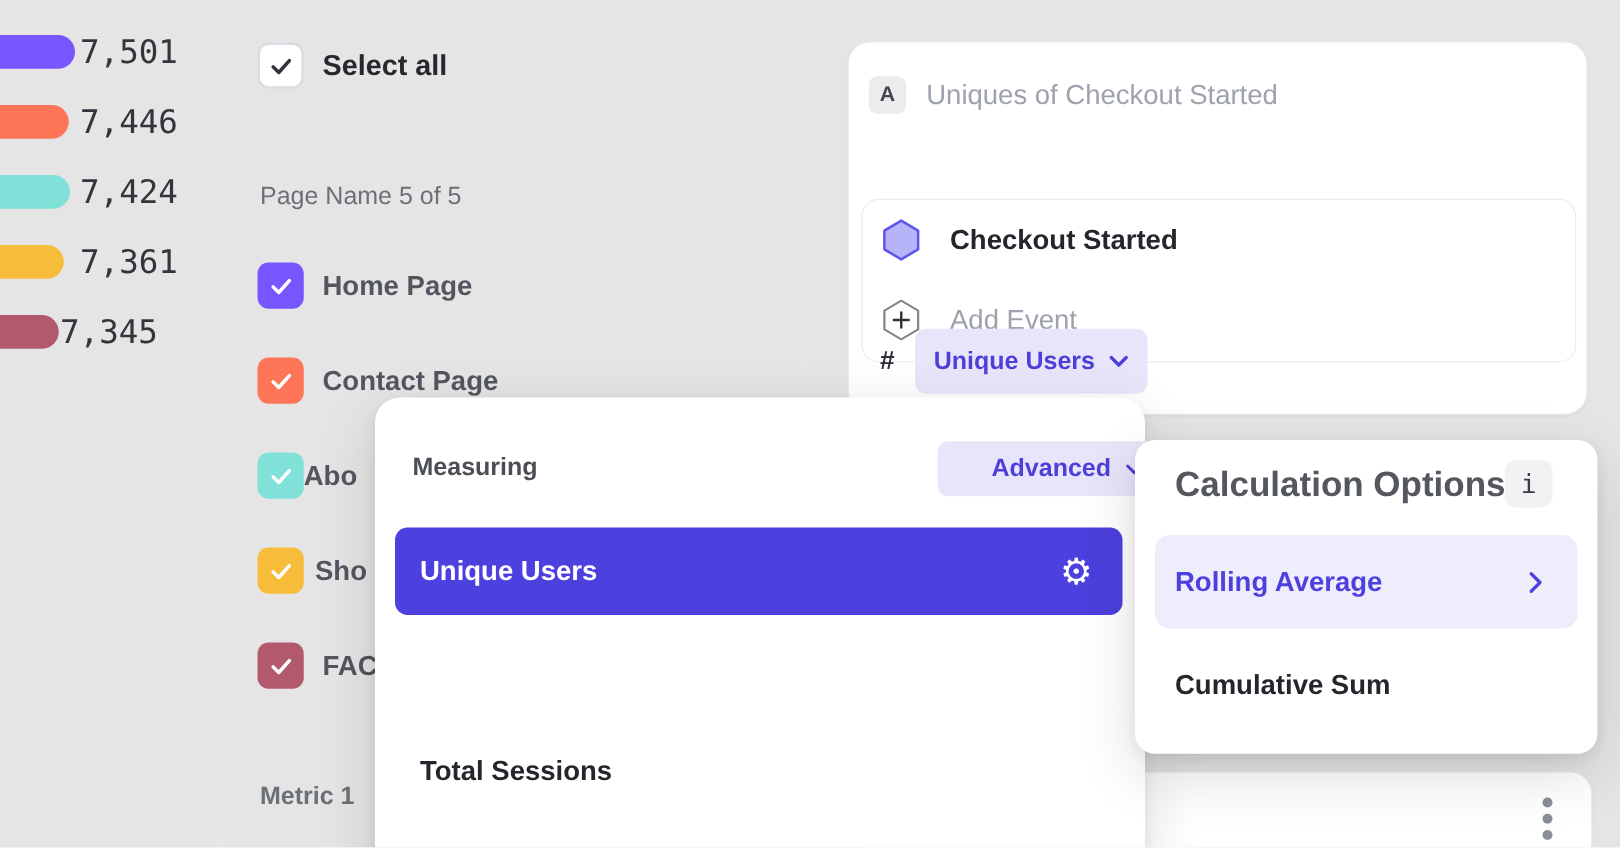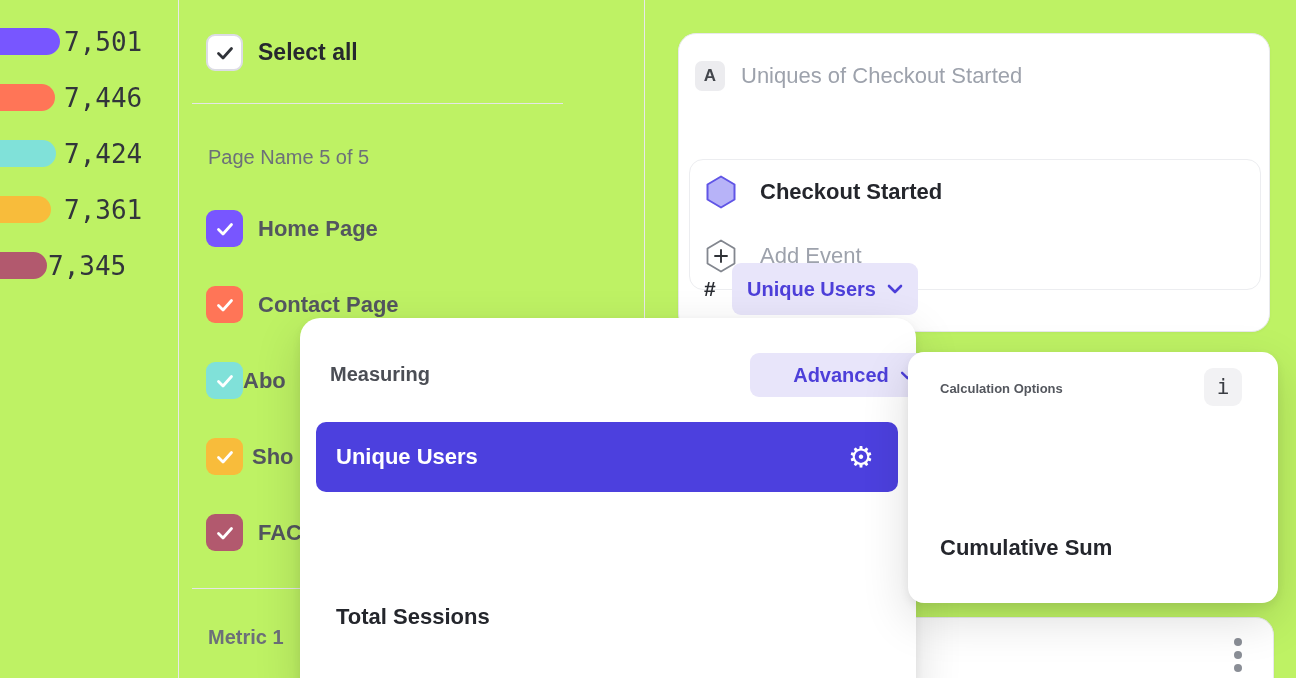--- a/index.html
+++ b/index.html
@@ -1,16 +1,16 @@
 <!DOCTYPE html>
 <html><head>
 <meta charset="utf-8">
 <style>
   html,body{margin:0;padding:0;background:#ffffff;}
-  .stage{position:relative;width:1296px;height:678px;background:#bef264;overflow:hidden;
+  .stage{position:relative;width:1296px;height:678px;background:#e5e5e5;overflow:hidden;
          font-family:"Liberation Sans",sans-serif;color:#26282E;}
   .abs{position:absolute;}
   
   .bar{height:27px;border-radius:14px;}
   .legend-val{font-family:"DejaVu Sans Mono",monospace;font-size:26px;color:#32353B;
               height:27px;line-height:28px;}
   
   .vline{width:1px;background:#E8E8EB;}
   .hline{height:1px;background:#E5E5E8;}
   
@@ -178,22 +178,28 @@
       <span>Unique Users</span>
       <span class="gear">⚙</span>
     </div>
 
     <div class="abs menu-item" style="left:36px;top:279px;height:40px;">
       <span>Total Sessions</span>
     </div>
   </div>
 
   <div class="abs popup" style="left:908px;top:352px;width:370px;height:251px;border-radius:16px;z-index:6;">
-    <div class="abs" style="left:32px;top:21px;height:30px;display:flex;align-items:center;font-size:13px;font-weight:600;color:#54575E;">Calculation Options</div>
+    <div class="abs" style="left:32px;top:21px;height:30px;display:flex;align-items:center;font-size:28px;font-weight:600;color:#54575E;">Calculation Options</div>
     <div class="abs info-btn" style="left:296px;top:16px;width:38px;height:38px;">i</div>
 
+    <div class="abs hl-row" style="left:16px;top:76px;width:338px;height:75px;padding:0 28px 0 16px;box-sizing:border-box;">
+      <span>Rolling Average</span>
+      <svg width="11" height="18" viewBox="0 0 11 18">
+        <polyline points="2,2 9,9 2,16" fill="none" stroke="#4C40DE" stroke-width="2.6" stroke-linecap="round" stroke-linejoin="round"></polyline>
+      </svg>
+    </div>
 
     <div class="abs menu-item" style="left:32px;top:176px;height:40px;font-weight:700;">
       <span>Cumulative Sum</span>
     </div>
   </div>
 
 </div>
 
 </body></html>

